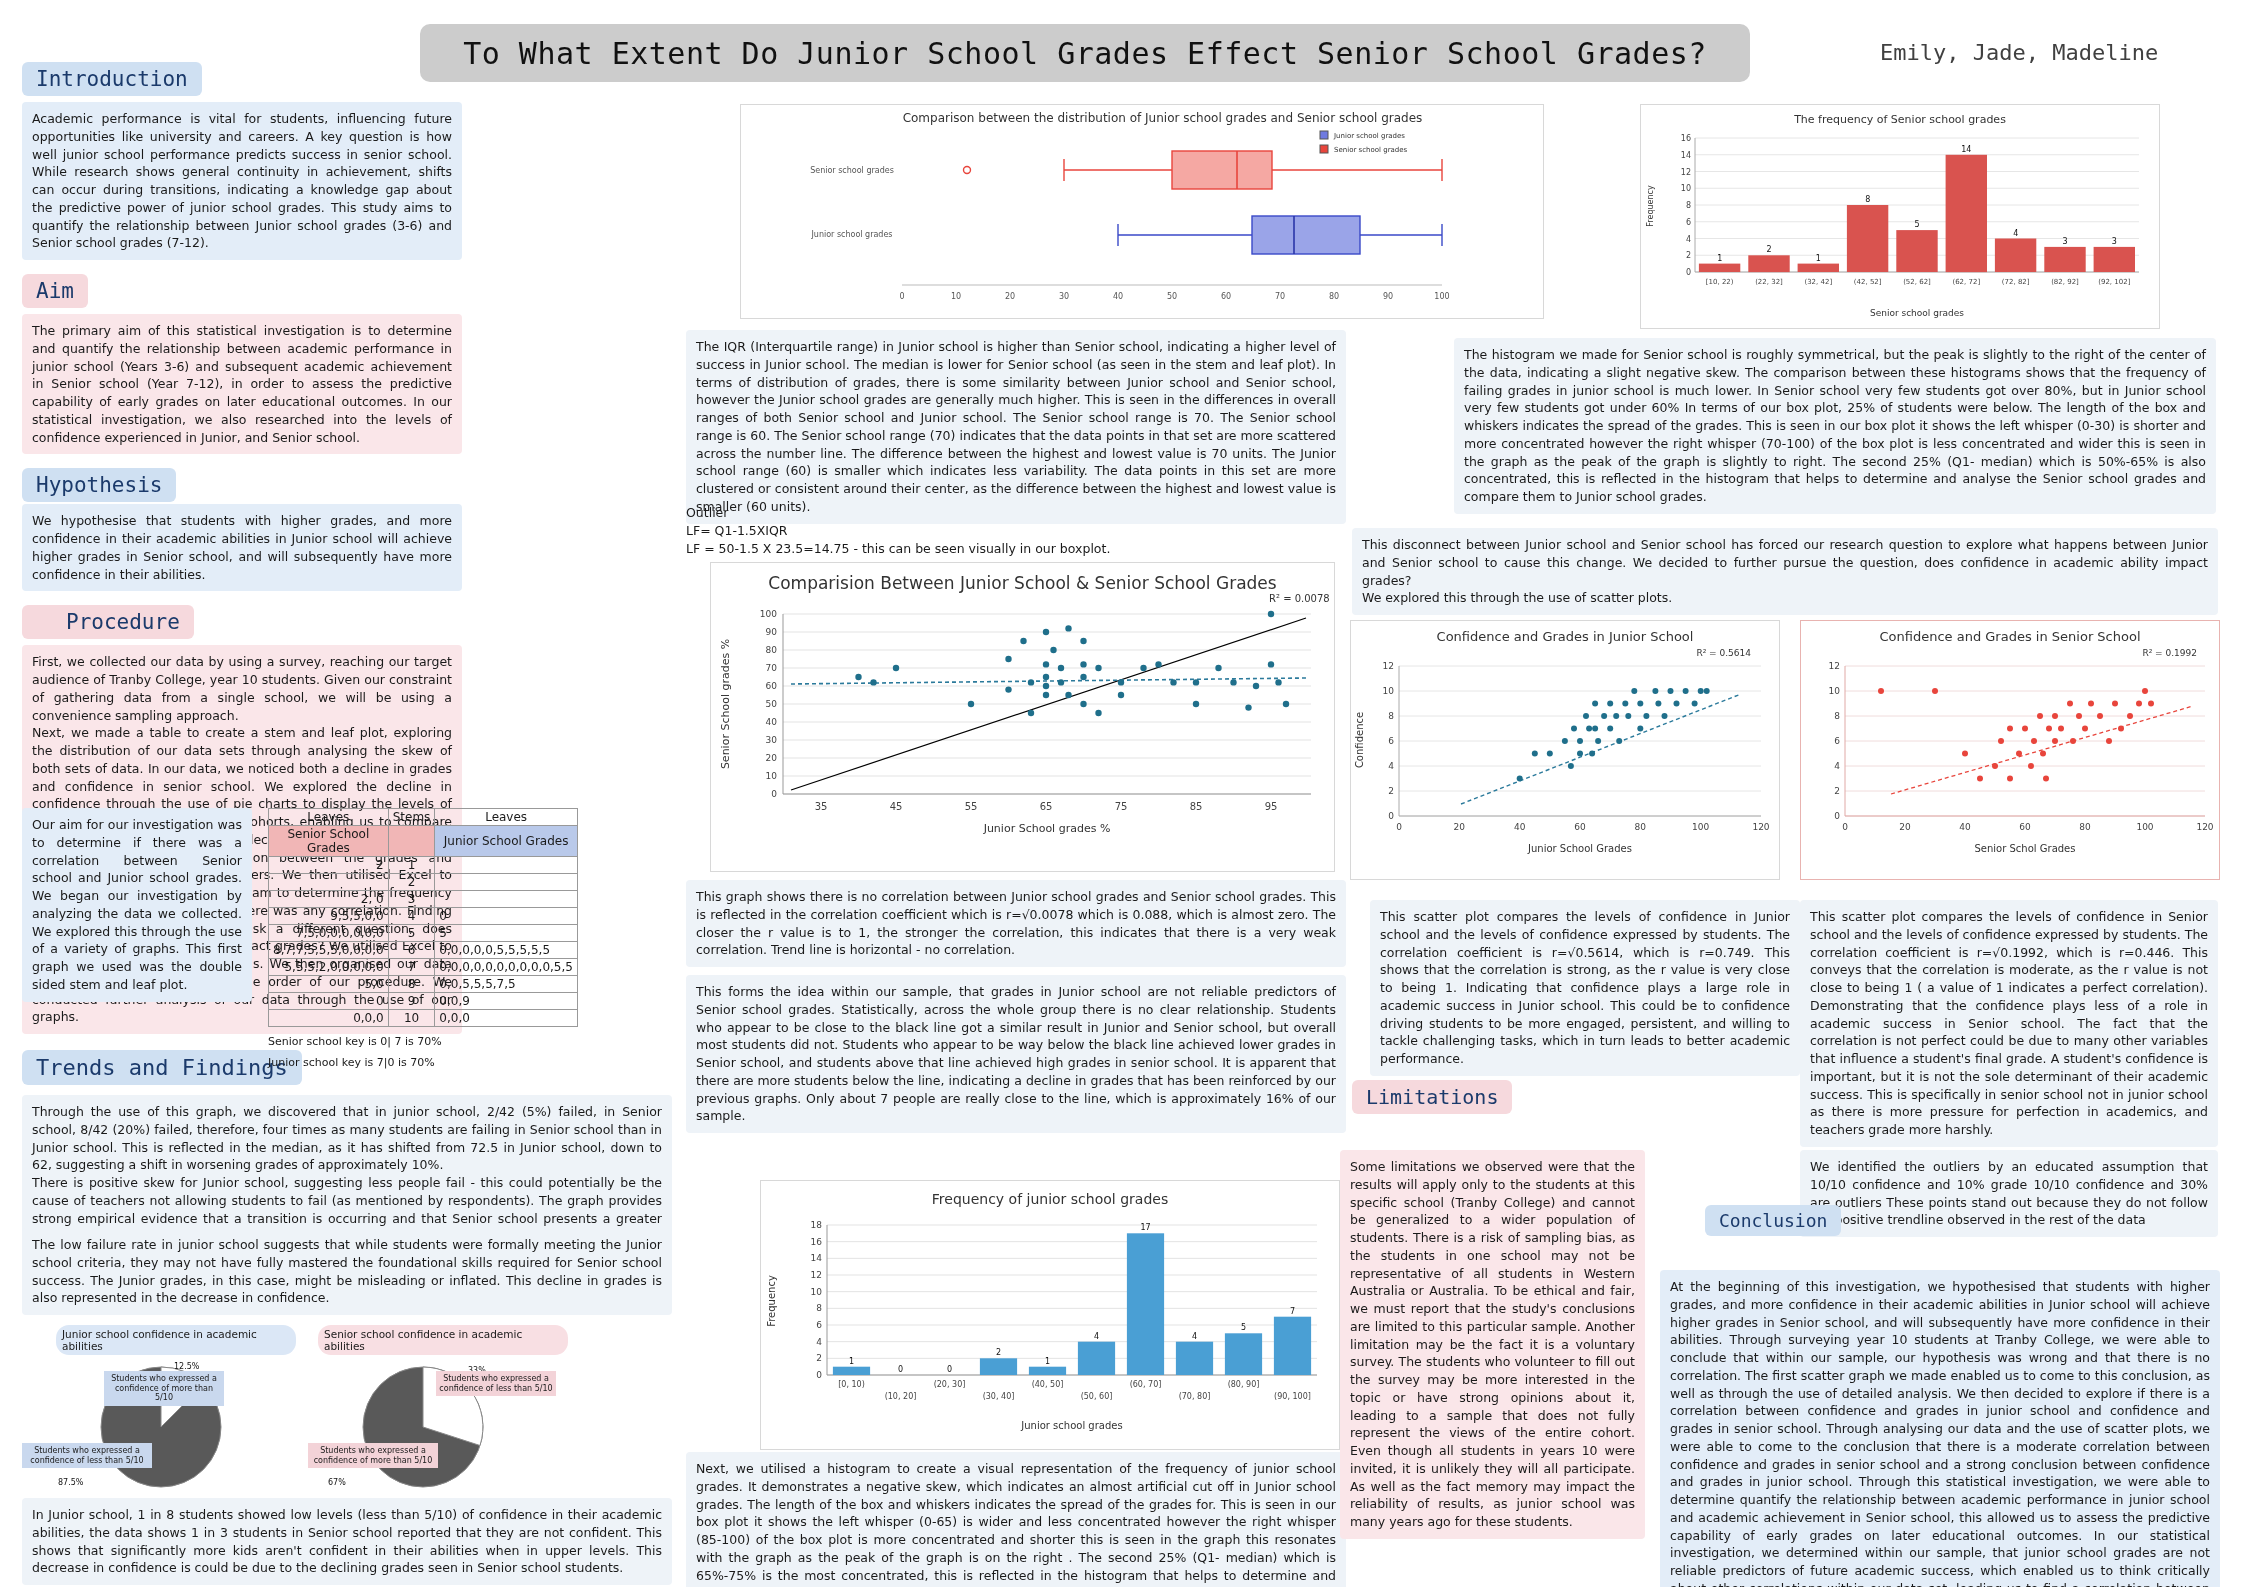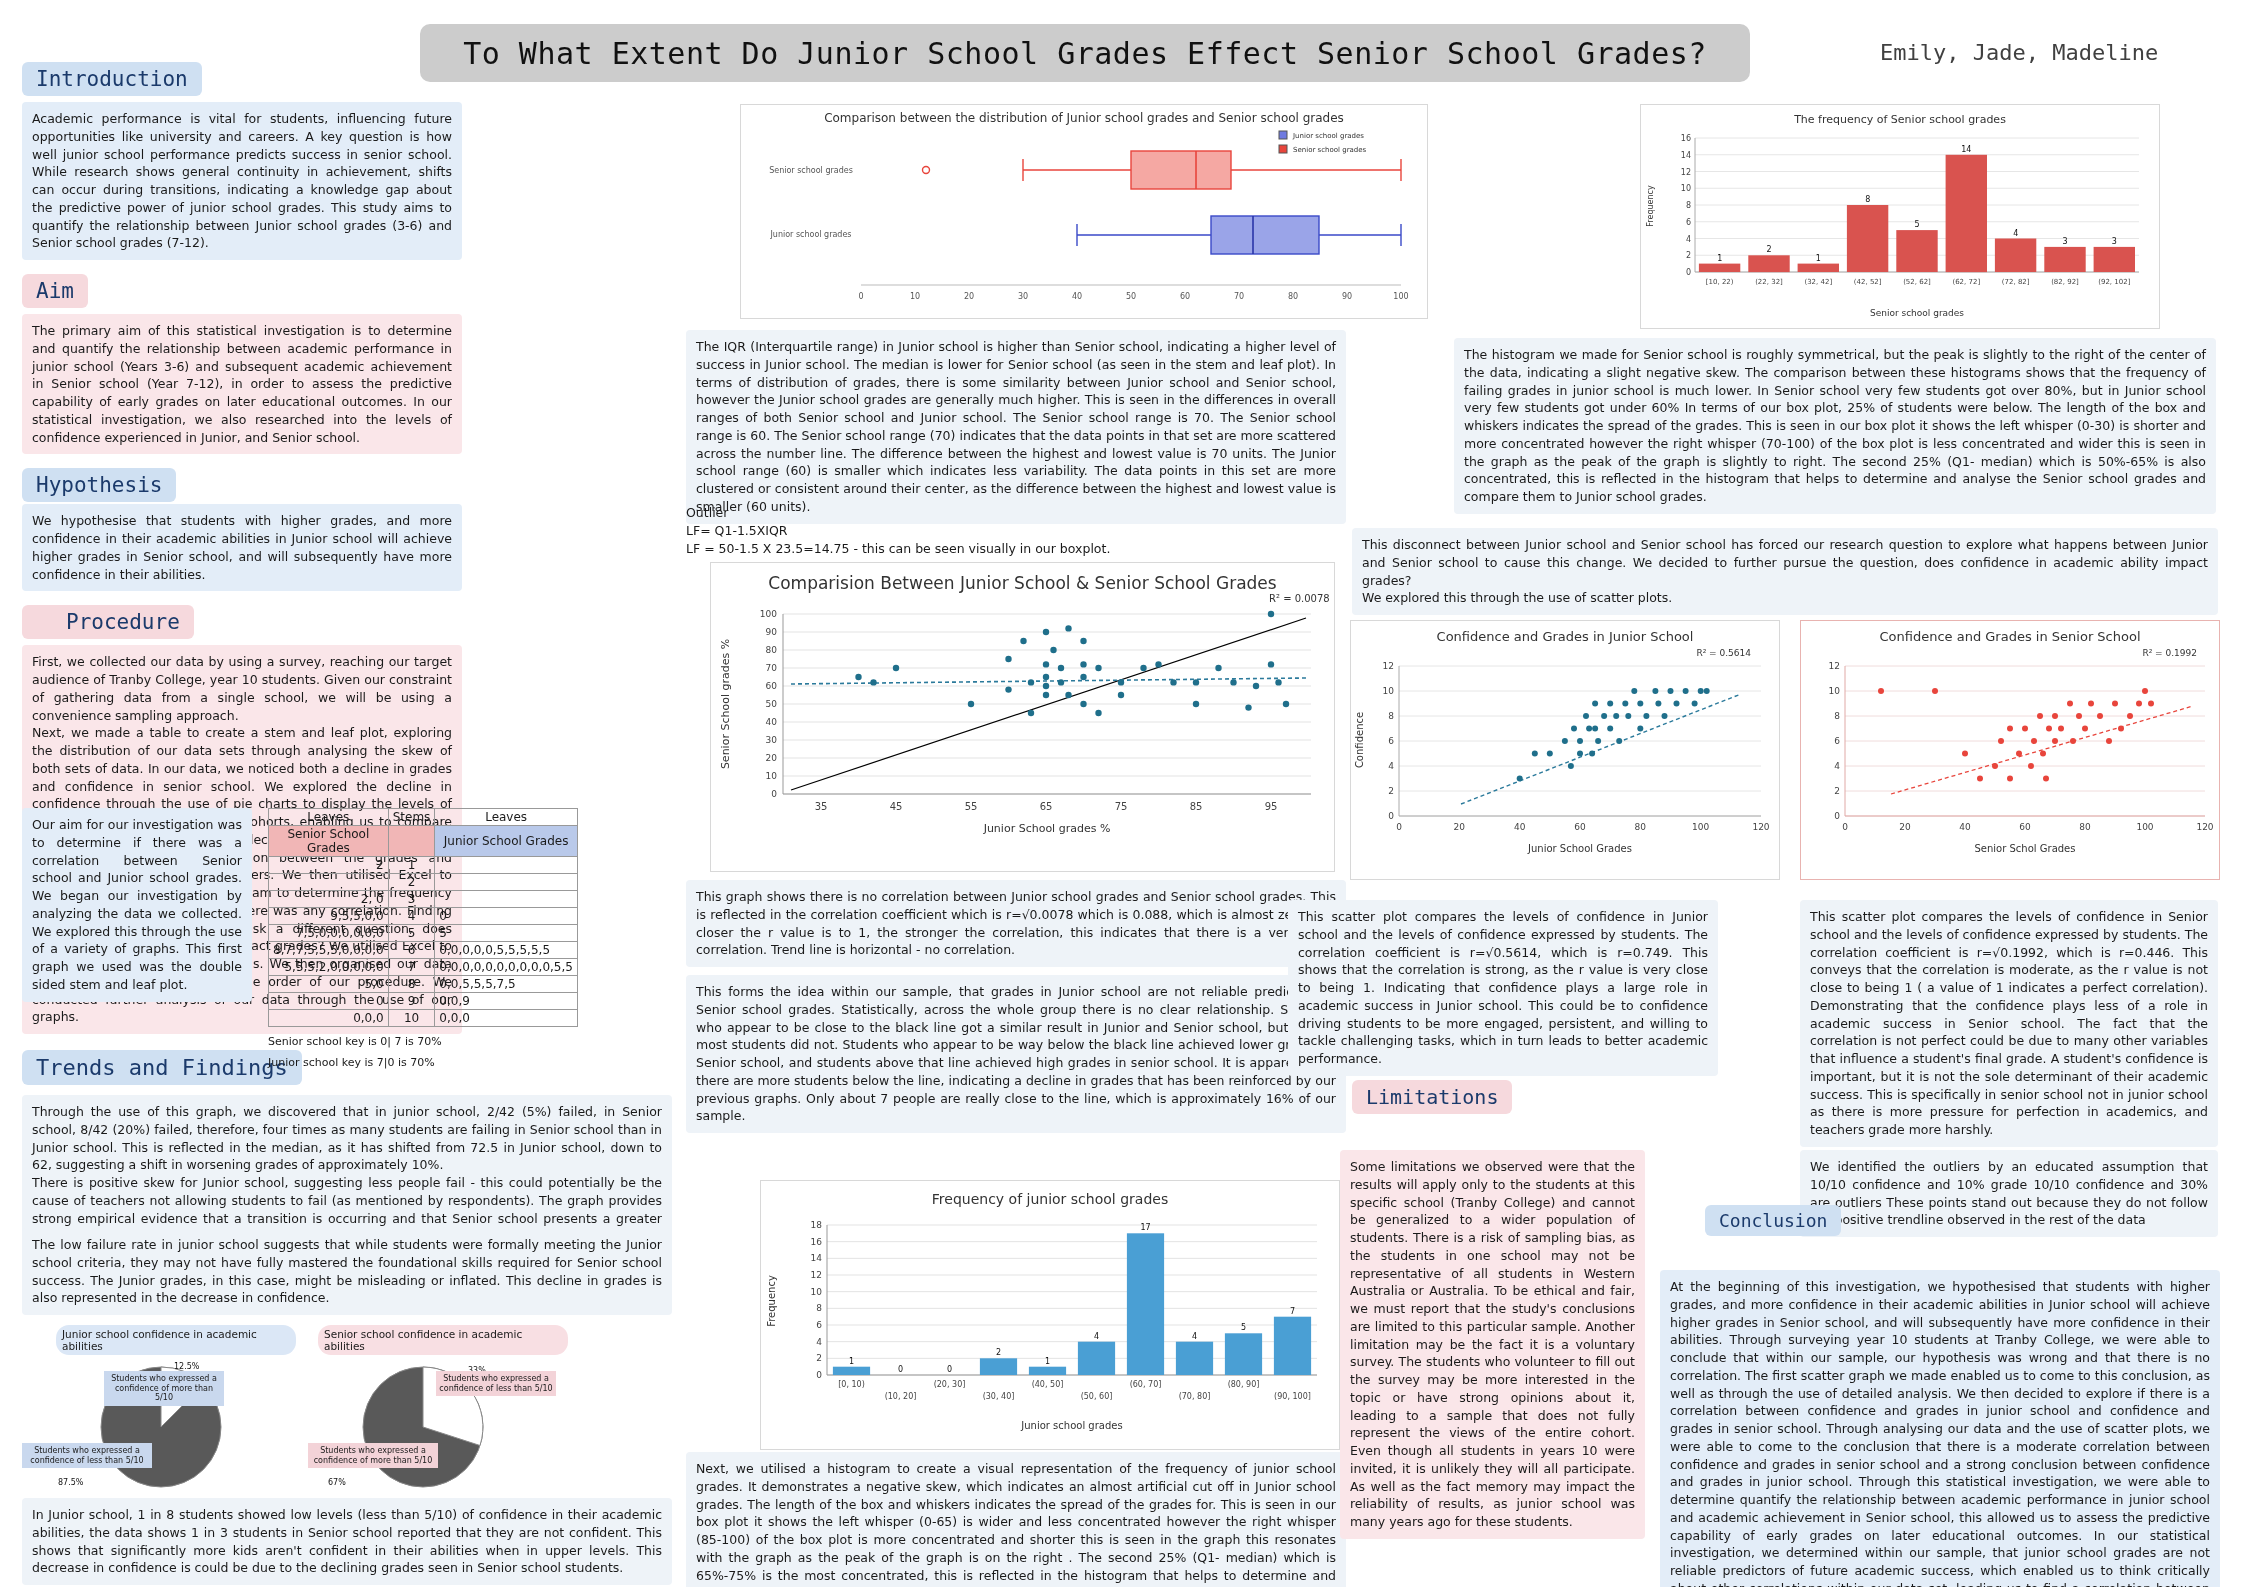--- a/index.html
+++ b/index.html
@@ -213,21 +213,21 @@
       <text class="pielabel" x="10" y="130">67%</text>
     </svg>
     <div style="position:absolute; left:118px; top:46px; width:120px; background:#f3d3d8; font-size:8px; padding:3px; text-align:center; line-height:1.2;">Students who expressed a confidence of less than 5/10</div>
     <div style="position:absolute; left:-10px; top:118px; width:130px; background:#f3d3d8; font-size:8px; padding:3px; text-align:center; line-height:1.2;">Students who expressed a confidence of more than 5/10</div>
   </div>
 
   <div style="position:absolute; left:22px; top:1498px; width:650px;">
     <div class="para plain">In Junior school, 1 in 8 students showed low levels (less than 5/10) of confidence in their academic abilities, the data shows 1 in 3 students in Senior school reported that they are not confident. This shows that significantly more kids aren't confident in their abilities when in upper levels. This decrease in confidence is could be due to the declining grades seen in Senior school students.</div>
   </div>
 
-  <div class="chart-box" style="left:740px; top:104px; width:688px; height:215px;">
+  <div class="chart-box" style="left:740px; top:104px; width:804px; height:215px;padding-left:41px;">
     <div class="chart-title">Comparison between the distribution of Junior school grades and Senior school grades</div>
     <svg width="700" height="185" viewBox="0 0 700 185">
 
       <line x1="120" y1="160" x2="660" y2="160" stroke="#bbb"></line>
       <g font-size="8" fill="#555" text-anchor="middle">
         <text x="120" y="174">0</text>
           <text x="174" y="174">10</text>
           <text x="228" y="174">20</text>
         <text x="282" y="174">30</text>
           <text x="336" y="174">40</text>
@@ -663,21 +663,21 @@
           <circle cx="338.0" cy="59.5" r="3"></circle>
           <circle cx="344.0" cy="47.0" r="3"></circle>
           <circle cx="350.0" cy="59.5" r="3"></circle>
           <circle cx="209.0" cy="84.5" r="3"></circle>
           <circle cx="245.0" cy="134.5" r="3"></circle>
         </g>
       <text x="224" y="208" font-size="10" fill="#333" text-anchor="middle">Senior Schol Grades</text>
     </svg>
   </div>
 
-  <div style="position:absolute; left:1288px; top:900px; width:430px;">
+  <div style="position:absolute; left:1370px; top:900px; width:430px;">
     <div class="para plain">This scatter plot compares the levels of confidence in Junior school and the levels of confidence expressed by students. The correlation coefficient is r=√0.5614, which is r=0.749. This shows that the correlation is strong, as the r value is very close to being 1. Indicating that confidence plays a large role in academic success in Junior school. This could be to confidence driving students to be more engaged, persistent, and willing to tackle challenging tasks, which in turn leads to better academic performance.</div>
   </div>
   <div style="position:absolute; left:1800px; top:900px; width:418px;">
     <div class="para plain">This scatter plot compares the levels of confidence in Senior school and the levels of confidence expressed by students. The correlation coefficient is r=√0.1992, which is r=0.446. This conveys that the correlation is moderate, as the r value is not close to being 1 ( a value of 1 indicates a perfect correlation). Demonstrating that the confidence plays less of a role in academic success in Senior school. The fact that the correlation is not perfect could be due to many other variables that influence a student's final grade. A student's confidence is important, but it is not the sole determinant of their academic success. This is specifically in senior school not in junior school as there is more pressure for perfection in academics, and teachers grade more harshly.</div>
   </div>
   <div style="position:absolute; left:1800px; top:1150px; width:418px;">
     <div class="para plain">We identified the outliers by an educated assumption that 10/10 confidence and 10% grade 10/10 confidence and 30% are outliers These points stand out because they do not follow the positive trendline observed in the rest of the data</div>
   </div>
 
   <div style="position:absolute; left:1352px; top:1080px; width:290px;">

